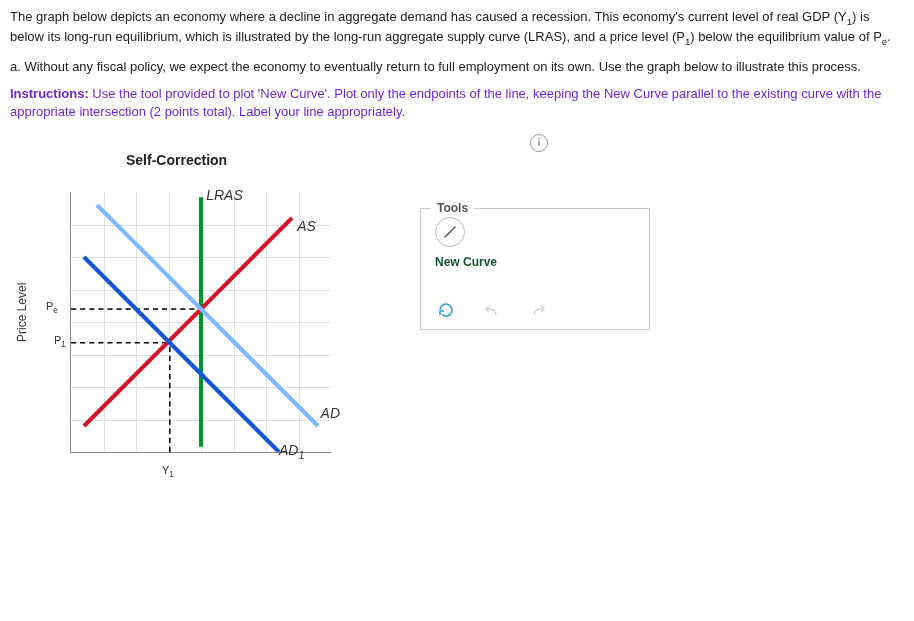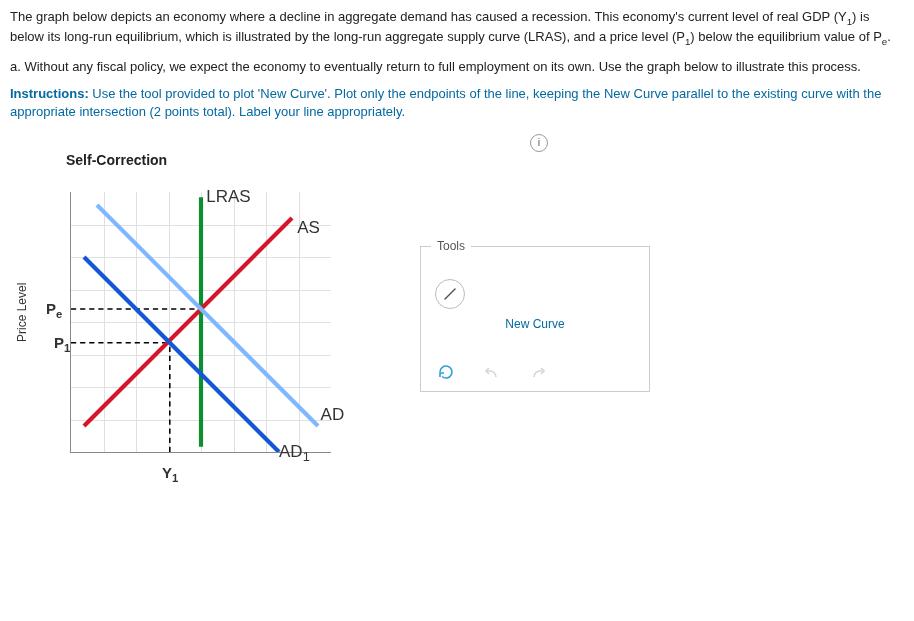--- a/index.html
+++ b/index.html
@@ -6,69 +6,69 @@
     margin: 0;
     padding: 8px 10px;
     font-family: Arial, Helvetica, sans-serif;
     font-size: 13px;
     color: #222;
     width: 914px;
     box-sizing: border-box;
     background:#fff;
   }
   .para { line-height: 1.35; margin: 0 0 10px 0; }
-  .blue { color: #0369a1; }
+  .blue { color: #6d28d9; }
   .sub { font-size: 0.75em; vertical-align: sub; }
   .info-icon {
     display:inline-block; width:16px; height:16px; border:1px solid #999; border-radius:50%;
     text-align:center; line-height:15px; font-size:11px; color:#666; margin-left:520px;
   }
 
   .graph-area {
     display:flex; align-items:flex-start;
     margin-top: 4px; margin-left: 20px;
   }
 
-  .chart-title { font-size:14px; font-weight:600; margin: 0 0 14px 56px; }
+  .chart-title { font-size:14px; font-weight:600; margin: 0 0 14px 116px; }
 
   .chart-wrap { position:relative; width:340px; height:320px; }
   .ylabel {
     position:absolute; left:-8px; top:50%; transform: translateY(-50%) rotate(-90deg);
     transform-origin: left center; font-size:12px; color:#333; white-space:nowrap;
   }
   .xlabel { text-align:center; font-size:12px; margin-top:6px; margin-left:40px; width:260px;}
 
   .plot {
     position:absolute; left:40px; top:10px; width:260px; height:260px;
     border-left:1px solid #888; border-bottom:1px solid #888;
   }
   .grid-h, .grid-v { position:absolute; background:#e0e0e0; }
   .grid-h { left:0; width:100%; height:1px; }
   .grid-v { top:0; height:100%; width:1px; }
 
-  .curve-label { position:absolute; font-size:17px; color:#333; white-space:nowrap; }
+  .curve-label { position:absolute; font-size:14px; color:#333; white-space:nowrap;font-style:italic; }
 
   .tools-panel {
-    border:1px solid #ccc; width:200px; margin-left:50px; margin-top:64px;
-    padding: 26px 14px 60px 14px; position:relative;
+    border:1px solid #ccc; width:200px; margin-left:50px; margin-top:26px;
+    padding: 2px 14px 60px 14px; position:relative;font-weight:bold;
   }
   .tools-legend { position:absolute; top:-8px; left:10px; background:#fff; padding:0 6px; font-size:12px; color:#555;}
   .tool-btn {
     width:28px; height:28px; border:1px solid #bbb; border-radius:50%;
     display:flex; align-items:center; justify-content:center; margin:6px 0 8px 0;
     background:#fff; cursor:pointer;
   }
   .tool-btn svg { width:14px; height:14px; }
-  .tool-caption { font-size:12px; color:#0369a1;text-align:center; }
+  .tool-caption { font-size:12px; color:#14532d; }
 
   .action-row { position:absolute; bottom:8px; left:14px; display:flex; gap:24px; }
   .act { width:22px; height:22px; display:flex; align-items:center; justify-content:center; cursor:pointer; }
   .act.disabled { opacity:0.35; cursor:default; }
 
-  .tick-label { position:absolute; font-size:15px; color:#333; white-space:nowrap;font-weight:bold;}
+  .tick-label { position:absolute; font-size:11px; color:#333; white-space:nowrap;}
 </style>
 </head>
 <body>
 
 
 
 
 <p class="para">
   <span>The graph below depicts an economy where a decline in aggregate demand has caused a recession. This economy's current level of real GDP (Y</span><span class="sub">1</span><span>) is below its long-run equilibrium, which is illustrated by the long-run aggregate supply curve (LRAS), and a price level (P</span><span class="sub">1</span><span>) below the equilibrium value of P</span><span class="sub">e</span><span>.</span>
 </p>

